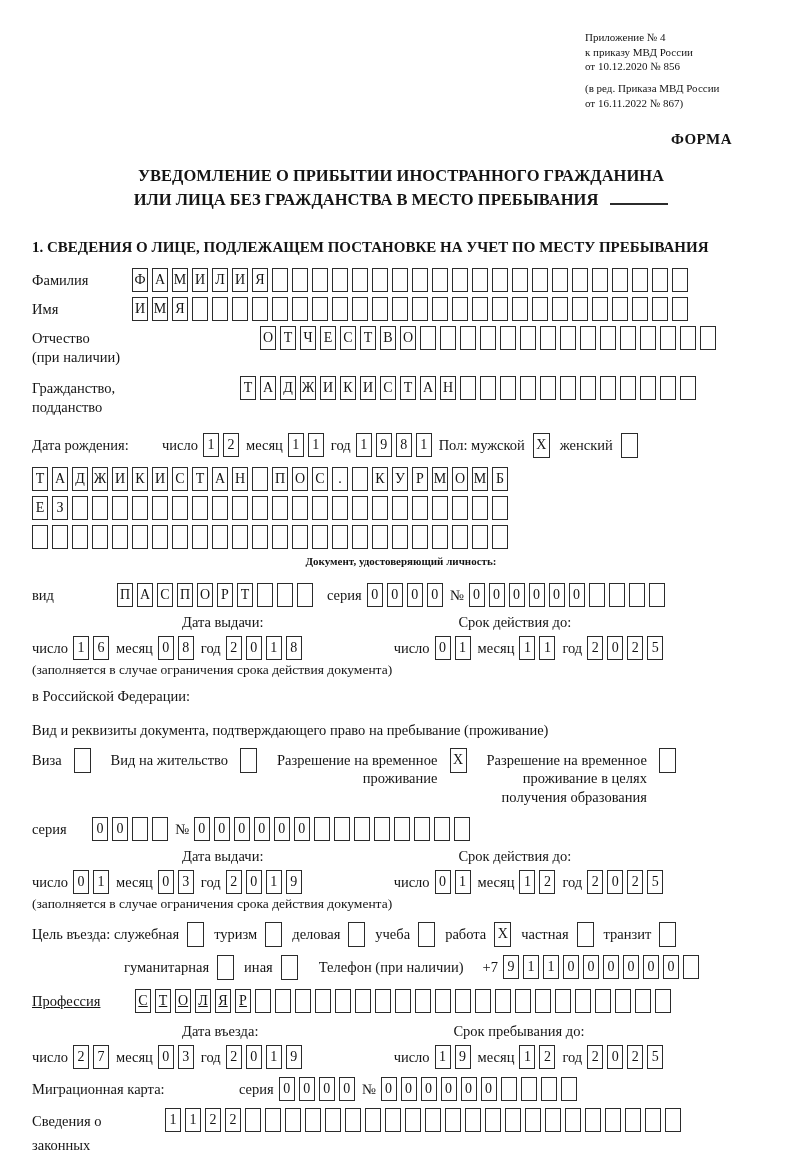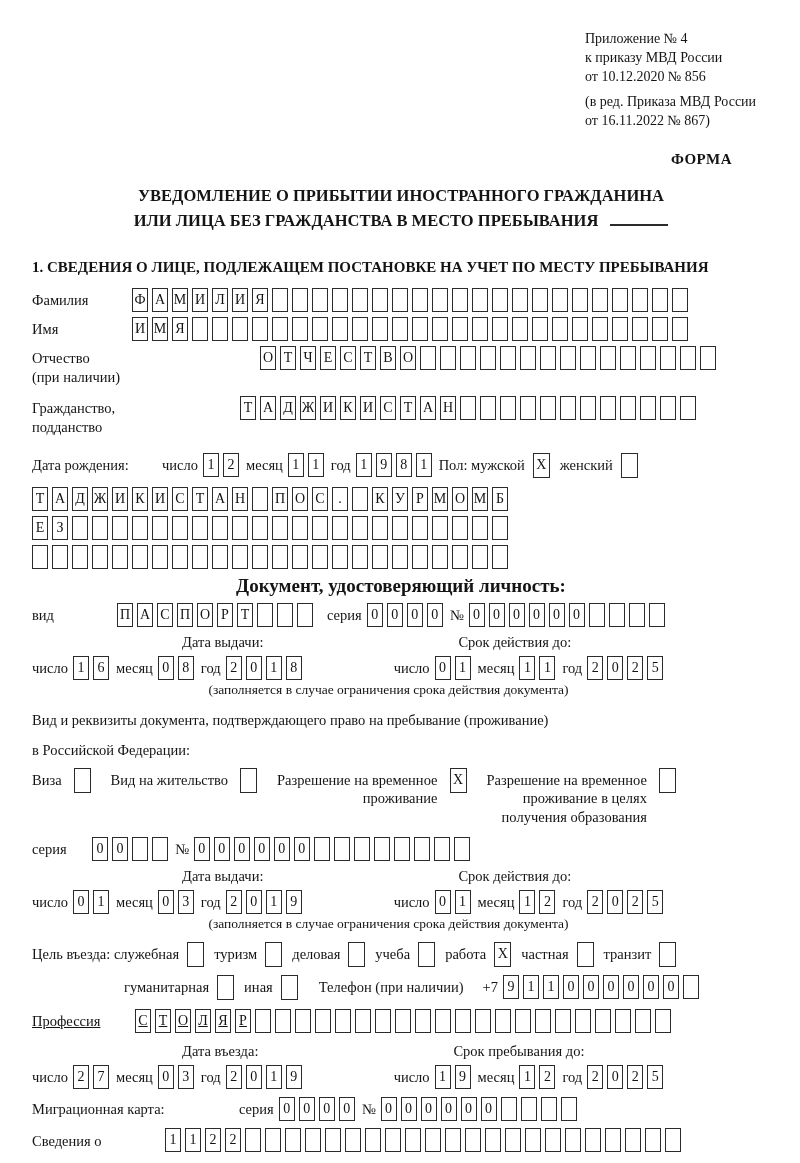--- a/index.html
+++ b/index.html
@@ -5,21 +5,21 @@
   * { box-sizing: border-box; }
   html, body { margin:0; padding:0; background:#ffffff; }
   body {
     width:800px; height:1163px; overflow:hidden;
     font-family:"Liberation Serif", "DejaVu Serif", serif;
     color:#141414;
   }
   .page { padding:30px 30px 0 32px; }
 
   
-  .hdr { width:190px; margin-left:553px; font-size:14px; line-height:1.34; }
+  .hdr { width:190px; margin-left:553px; font-size:11px; line-height:1.34; }
   .hdr .amend { margin-top:7px; }
   .forma { text-align:right; margin:20px 38px 0 0; font-weight:bold; font-size:15px; letter-spacing:0.5px; }
 
   
   .title { text-align:center; font-weight:bold; font-size:16.5px; line-height:1.5; margin-top:16px; }
   .blank { display:inline-block; width:58px; height:15px; border-bottom:2px solid #2b2b2b; margin-left:12px; }
 
   .sec { text-align:left; font-weight:bold; font-size:15px; margin-top:26px; }
 
   
@@ -29,23 +29,23 @@
   .lbl.first { margin-left:0; }
   .cells { display:flex; gap:4px; flex:none; padding-top:0; }
   .cell {
     width:16px; height:24px; flex:none;
     border:1.5px solid #2b2b2b;
     text-align:center; line-height:22px; font-size:14px;
   }
   .chk { width:17px; height:25px; margin:0 3px; }
   .gap { flex:none; }
 
-  .center-row { justify-content:center; font-weight:bold; font-size:19px; padding-top:2px; }
+  .center-row { justify-content:center; font-weight:bold; font-size:11px; padding-top:2px; }
   .plain-row { font-size:14.5px; padding-top:2px; }
-  .rnote-row { justify-content:center; font-size:13.5px; margin-right:25px; min-height:18px; margin-top:2px; }
+  .rnote-row { justify-content:flex-start; font-size:13.5px; margin-right:25px; min-height:18px; margin-top:2px; }
 
   .caps-row { min-height:20px; margin-top:7px; font-size:14.5px; }
   .cap1 { margin-left:150px;text-align:right; }
   .cap2 { margin-left:195px; }
 
   
   .blk-lbl { flex:none; font-size:14.5px; line-height:1.62; padding-top:2px; white-space:pre-line; }
   .blk-rows { display:flex; flex-direction:column; gap:5px; }
 
   
@@ -382,25 +382,25 @@
         <span class="cells">
           <span class="cell">2</span>
           <span class="cell">0</span>
           <span class="cell">2</span>
           <span class="cell">5</span>
         </span>
       </div>
       <div class="row rnote-row">
         <span>(заполняется в случае ограничения срока действия документа)</span>
       </div>
+      <div class="row plain-row" style="margin-top: 6px;">
+        <span>в Российской Федерации:</span>
+      </div>
       <div class="row plain-row" style="margin-top: 10px;">
         <span>Вид и реквизиты документа, подтверждающего право на пребывание (проживание)</span>
-      </div>
-      <div class="row plain-row" style="margin-top: 6px;">
-        <span>в Российской Федерации:</span>
       </div>
       <div class="row cg" style="margin-top: 4px;">
         <div class="cg-item">
           <span class="lbl first">Виза</span>
           <span class="cell chk"></span>
         </div>
         <div class="cg-item">
           <span class="lbl first">Вид на жительство</span>
           <span class="cell chk"></span>
         </div>

